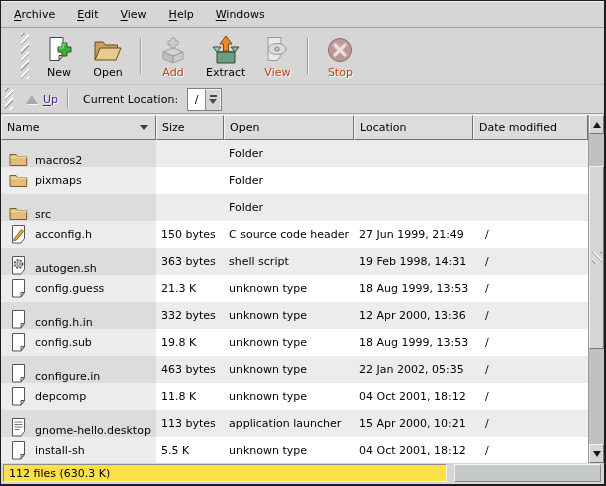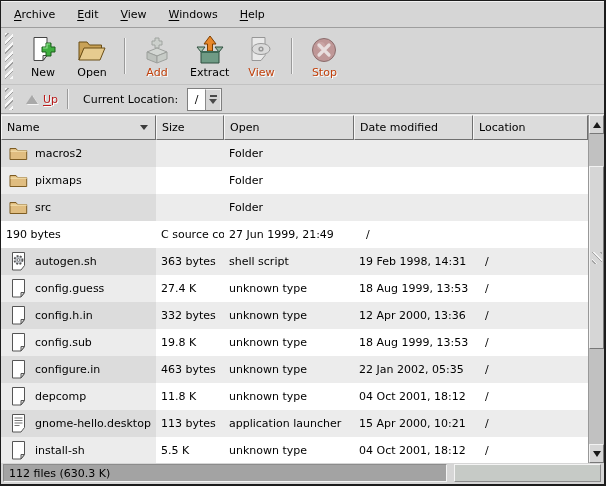--- a/index.html
+++ b/index.html
@@ -12,38 +12,38 @@
     font-size:11px;color:#000;
     display:flex;flex-direction:column;overflow:hidden;
   }
   
   .menubar{height:27px;flex:0 0 27px;display:flex;align-items:stretch;
     border-top:1px solid #f2f2f2;border-bottom:1px solid #9e9e9e;background:#d6d6d6;padding-left:2px;}
   .menu-item{display:flex;align-items:center;padding:0 11px;cursor:default;}
   .menu-item u{text-decoration:underline;text-underline-offset:2px;}
   
   .toolbar{height:57px;flex:0 0 57px;display:flex;align-items:center;
-    border-bottom:1px solid #c2c2c2;padding-left:2px;}
+    border-bottom:1px solid #c2c2c2;padding-left:18px;}
   .grip{width:8px;height:46px;margin:0 6px 0 2px;
     background:repeating-linear-gradient(135deg,#f6f6f6 0 2px,#9f9f9f 2px 3px,#d6d6d6 3px 6px);}
   .tb-btn{display:flex;flex-direction:column;align-items:center;justify-content:flex-end;
     padding:3px 9px 4px 9px;min-width:46px;height:54px;}
   .tb-icon{height:32px;display:flex;align-items:flex-end;justify-content:center;}
   .tb-label{margin-top:1px;white-space:nowrap;}
   .tb-btn.disabled .tb-label{color:#c2410c;text-shadow:1px 1px 0 #fdfdfd;}
   .tb-sep{width:2px;height:36px;margin:0 7px;
     border-left:1px solid #9a9a9a;border-right:1px solid #f2f2f2;}
   
   .locbar{height:29px;flex:0 0 29px;display:flex;align-items:center;
     border-bottom:1px solid #9e9e9e;padding-left:2px;}
   .locbar .grip{height:22px;}
   .up-btn{display:flex;align-items:center;gap:5px;padding:2px 7px;}
   .up-tri{width:0;height:0;border-left:6px solid transparent;border-right:6px solid transparent;
     border-bottom:9px solid #a9a9a9;filter:drop-shadow(1px 1px 0 #f5f5f5);}
-  .up-label{color:#b91c1c;text-shadow:1px 1px 0 #fdfdfd;}
+  .up-label{color:#4c1d95;text-shadow:1px 1px 0 #fdfdfd;}
   .up-label u{text-underline-offset:2px;}
   .loc-sep{width:2px;height:20px;margin:0 6px 0 2px;
     border-left:1px solid #9a9a9a;border-right:1px solid #f2f2f2;}
   .loc-label{margin:0 9px 0 8px;}
   .combo{display:flex;height:23px;border:1px solid #7f7f7f;background:#fff;}
   .combo-value{width:17px;display:flex;align-items:center;justify-content:center;background:#fff;}
   .combo-arrow{width:16px;background:#d6d6d6;border-left:1px solid #8a8a8a;
     display:flex;flex-direction:column;align-items:center;justify-content:center;
     border-top:1px solid #f2f2f2;border-right:1px solid #f2f2f2;}
   .combo-arrow .bar{width:7px;height:2px;background:#4a4a4a;margin-bottom:2px;}
@@ -58,21 +58,21 @@
     display:flex;align-items:center;padding:0 5px;white-space:nowrap;overflow:hidden;}
   .th.sorted{justify-content:space-between;}
   .sort-arrow{width:0;height:0;border-left:4px solid transparent;border-right:4px solid transparent;
     border-top:5px solid #3c3c3c;margin-right:2px;}
   .viewport{flex:1;overflow:hidden;background:#fff;}
   .trow{display:grid;grid-template-columns:155px 68px 130px 119px 1fr;height:27px;}
   .td{display:flex;align-items:center;padding-left:5px;white-space:nowrap;overflow:hidden;}
   .td.name{padding-left:7px;gap:7px;}
   .td.location{padding-left:12px;}
   .trow.odd  .td{background:#ececec;}
-  .trow.odd  .td.name{background:#dcdcdc;}
+  .trow.odd  .td.name{background:#dcdcdc;align-items:flex-end;}
   .trow.even .td{background:#ffffff;}
   .trow.even .td.name{background:#ececec;}
   .icon-cell{display:inline-flex;width:20px;justify-content:center;flex:0 0 20px;}
   
   .scrollbar{width:16px;flex:0 0 16px;display:flex;flex-direction:column;
     background:#c1c1c1;border-left:1px solid #989898;}
   .sb-btn{height:19px;flex:0 0 19px;background:#d6d6d6;
     border:1px solid;border-color:#f2f2f2 #787878 #787878 #f2f2f2;
     display:flex;align-items:center;justify-content:center;}
   .sb-up-tri{width:0;height:0;border-left:4px solid transparent;border-right:4px solid transparent;
@@ -81,45 +81,45 @@
     border-top:6px solid #1a1a1a;}
   .sb-trough{flex:1;position:relative;}
   .sb-thumb{position:absolute;left:0;right:0;top:32px;height:183px;background:#d6d6d6;
     border:1px solid;border-color:#f2f2f2 #787878 #787878 #f2f2f2;
     display:flex;align-items:center;justify-content:center;}
   .sb-grip{width:10px;height:12px;
     background:repeating-linear-gradient(45deg,transparent 0 2px,#a5a5a5 2px 3px,#f2f2f2 3px 4px,transparent 4px 6px);}
   
   .statusbar{height:21px;flex:0 0 21px;display:flex;align-items:center;gap:7px;padding:1px 3px 2px 2px;}
   .status-frame{flex:0 0 444px;height:18px;display:flex;align-items:center;padding-left:5px;
-    background:#a3a3a3;border:1px solid;border-color:#8c8c8c #f4f4f4 #f4f4f4 #8c8c8c;
+    background:#fde047;border:1px solid;border-color:#8c8c8c #f4f4f4 #f4f4f4 #8c8c8c;
     white-space:nowrap;overflow:hidden;}
   .status-panel{flex:1;height:18px;background:#c6cac6;
     border:1px solid;border-color:#f4f4f4 #8c8c8c #8c8c8c #f4f4f4;}
 </style>
 </head>
 <body>
 
 <div class="window">
 
   <div class="menubar">
       <div class="menu-item">
         <span><u>A</u>rchive</span>
       </div>
       <div class="menu-item">
         <span><u>E</u>dit</span>
       </div>
       <div class="menu-item">
         <span><u>V</u>iew</span>
       </div>
       <div class="menu-item">
+        <span><u>H</u>elp</span>
+      </div>
+      <div class="menu-item">
         <span><u>W</u>indows</span>
-      </div>
-      <div class="menu-item">
-        <span><u>H</u>elp</span>
       </div>
     </div>
 
   <div class="toolbar">
     <div class="grip"></div>
   <div class="tb-btn">
         <div class="tb-icon">
           <svg width="30" height="30" viewBox="0 0 30 30">
             <path d="M6 2.5 h13 v18 l-4 5 h-9 z" fill="#fff" stroke="#444"></path>
             <path d="M19 20.5 l-4 5 v-5 z" fill="#d8d8d8" stroke="#444"></path>
@@ -210,24 +210,24 @@
             <span>Name</span>
             <span class="sort-arrow"></span>
           </div>
           <div class="th">
             <span>Size</span>
           </div>
           <div class="th">
             <span>Open</span>
           </div>
           <div class="th">
+            <span>Location</span>
+          </div>
+          <div class="th">
             <span>Date modified</span>
-          </div>
-          <div class="th">
-            <span>Location</span>
           </div>
         </div>
       <div class="viewport">
           <div class="trow odd">
             <div class="td name">
               <span class="icon-cell">
                 <svg width="19" height="15" viewBox="0 0 19 15">
                   <path d="M1 13.5 V2.5 h6 l1.7 2.2 h9 v8.8 z" fill="#e0bd80" stroke="#7d5c22"></path>
                   <path d="M1.5 5.2 h16.2" stroke="#f2dca8" stroke-width="1.4"></path>
                 </svg>
@@ -263,21 +263,30 @@
                 </svg>
               </span>
               <span>src</span>
             </div>
             <div class="td size"></div>
             <div class="td type">Folder</div>
             <div class="td date"></div>
             <div class="td location"></div>
           </div>
           <div class="trow even">
-            <div class="td size">190 bytes</div>
+            <div class="td name">
+              <span class="icon-cell">
+                <svg width="15" height="19" viewBox="0 0 15 19">
+                  <path d="M1.5 .5 h12 v13 l-3.5 4.5 h-8.5 z" fill="#fff" stroke="#555"></path>
+                  <path d="M3 14 L10.5 4.5 L12.5 6.5 L5.5 15 L2.7 15.6 z" fill="#e8a33d" stroke="#7a4a00" stroke-width=".8"></path>
+                </svg>
+              </span>
+              <span>acconfig.h</span>
+            </div>
+            <div class="td size">150 bytes</div>
             <div class="td type">C source code header</div>
             <div class="td date">27 Jun 1999, 21:49</div>
             <div class="td location">/</div>
           </div>
           <div class="trow odd">
             <div class="td name">
               <span class="icon-cell">
                 <svg width="15" height="19" viewBox="0 0 15 19">
                   <path d="M1.5 .5 h12 v13 l-3.5 4.5 h-8.5 z" fill="#fff" stroke="#555"></path>
                   <circle cx="7.5" cy="8" r="4" fill="#c2c6cc" stroke="#555" stroke-width="1.8" stroke-dasharray="1.8 1.5"></circle>
@@ -294,21 +303,21 @@
           <div class="trow even">
             <div class="td name">
               <span class="icon-cell">
                 <svg width="15" height="19" viewBox="0 0 15 19">
                   <path d="M1.5 .5 h12 v13 l-3.5 4.5 h-8.5 z" fill="#fff" stroke="#555"></path>
                   <path d="M13.5 13.5 l-3.5 4.5 v-4.5 z" fill="#d8d8d8" stroke="#555"></path>
                 </svg>
               </span>
               <span>config.guess</span>
             </div>
-            <div class="td size">27.4 K</div>
+            <div class="td size">21.3 K</div>
             <div class="td type">unknown type</div>
             <div class="td date">18 Aug 1999, 13:53</div>
             <div class="td location">/</div>
           </div>
           <div class="trow odd">
             <div class="td name">
               <span class="icon-cell">
                 <svg width="15" height="19" viewBox="0 0 15 19">
                   <path d="M1.5 .5 h12 v13 l-3.5 4.5 h-8.5 z" fill="#fff" stroke="#555"></path>
                   <path d="M13.5 13.5 l-3.5 4.5 v-4.5 z" fill="#d8d8d8" stroke="#555"></path>

